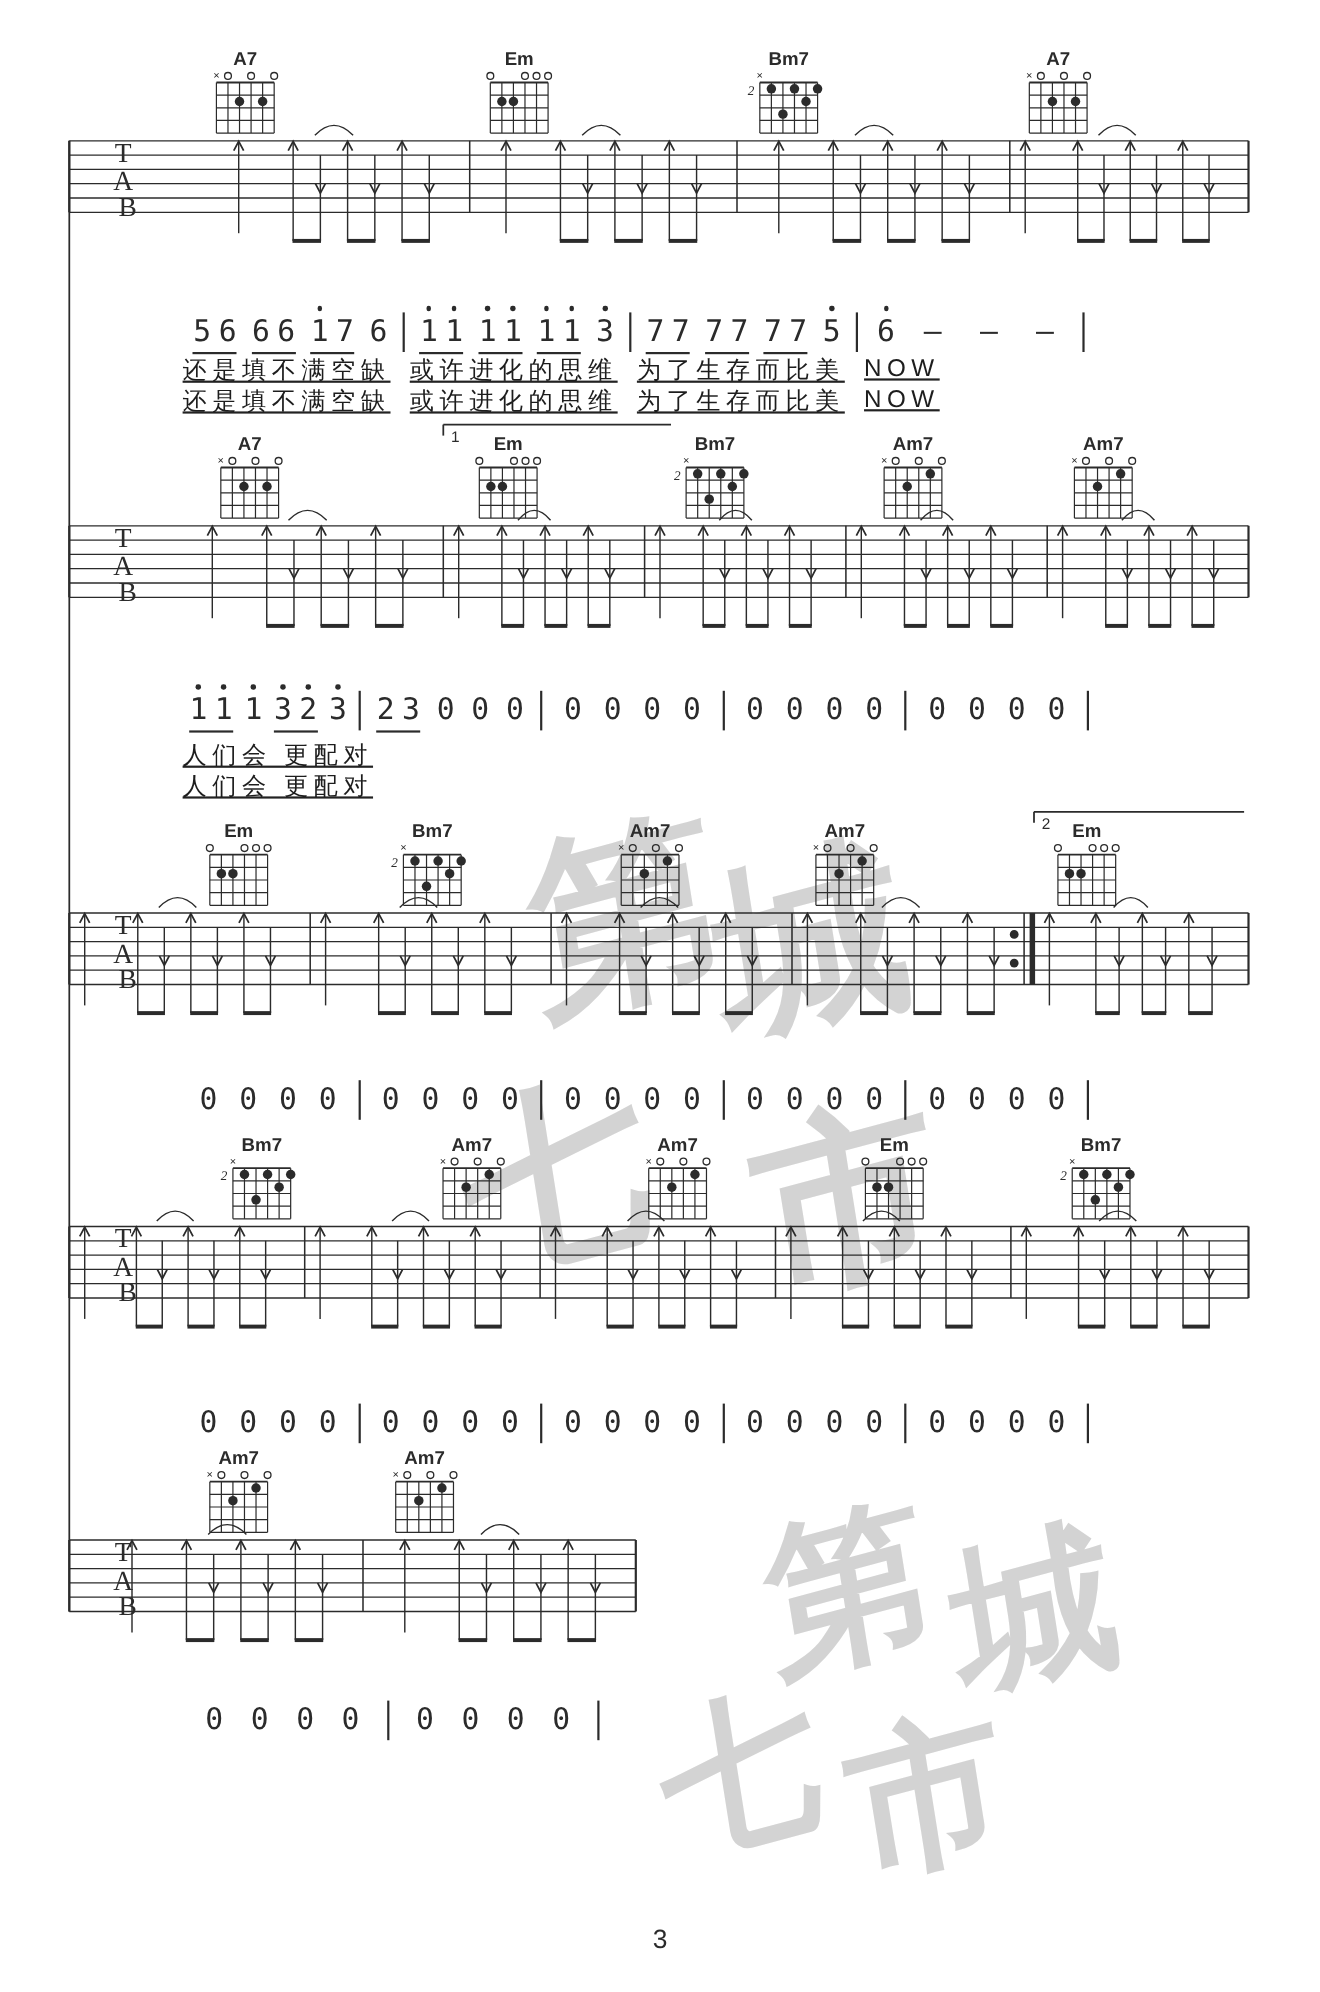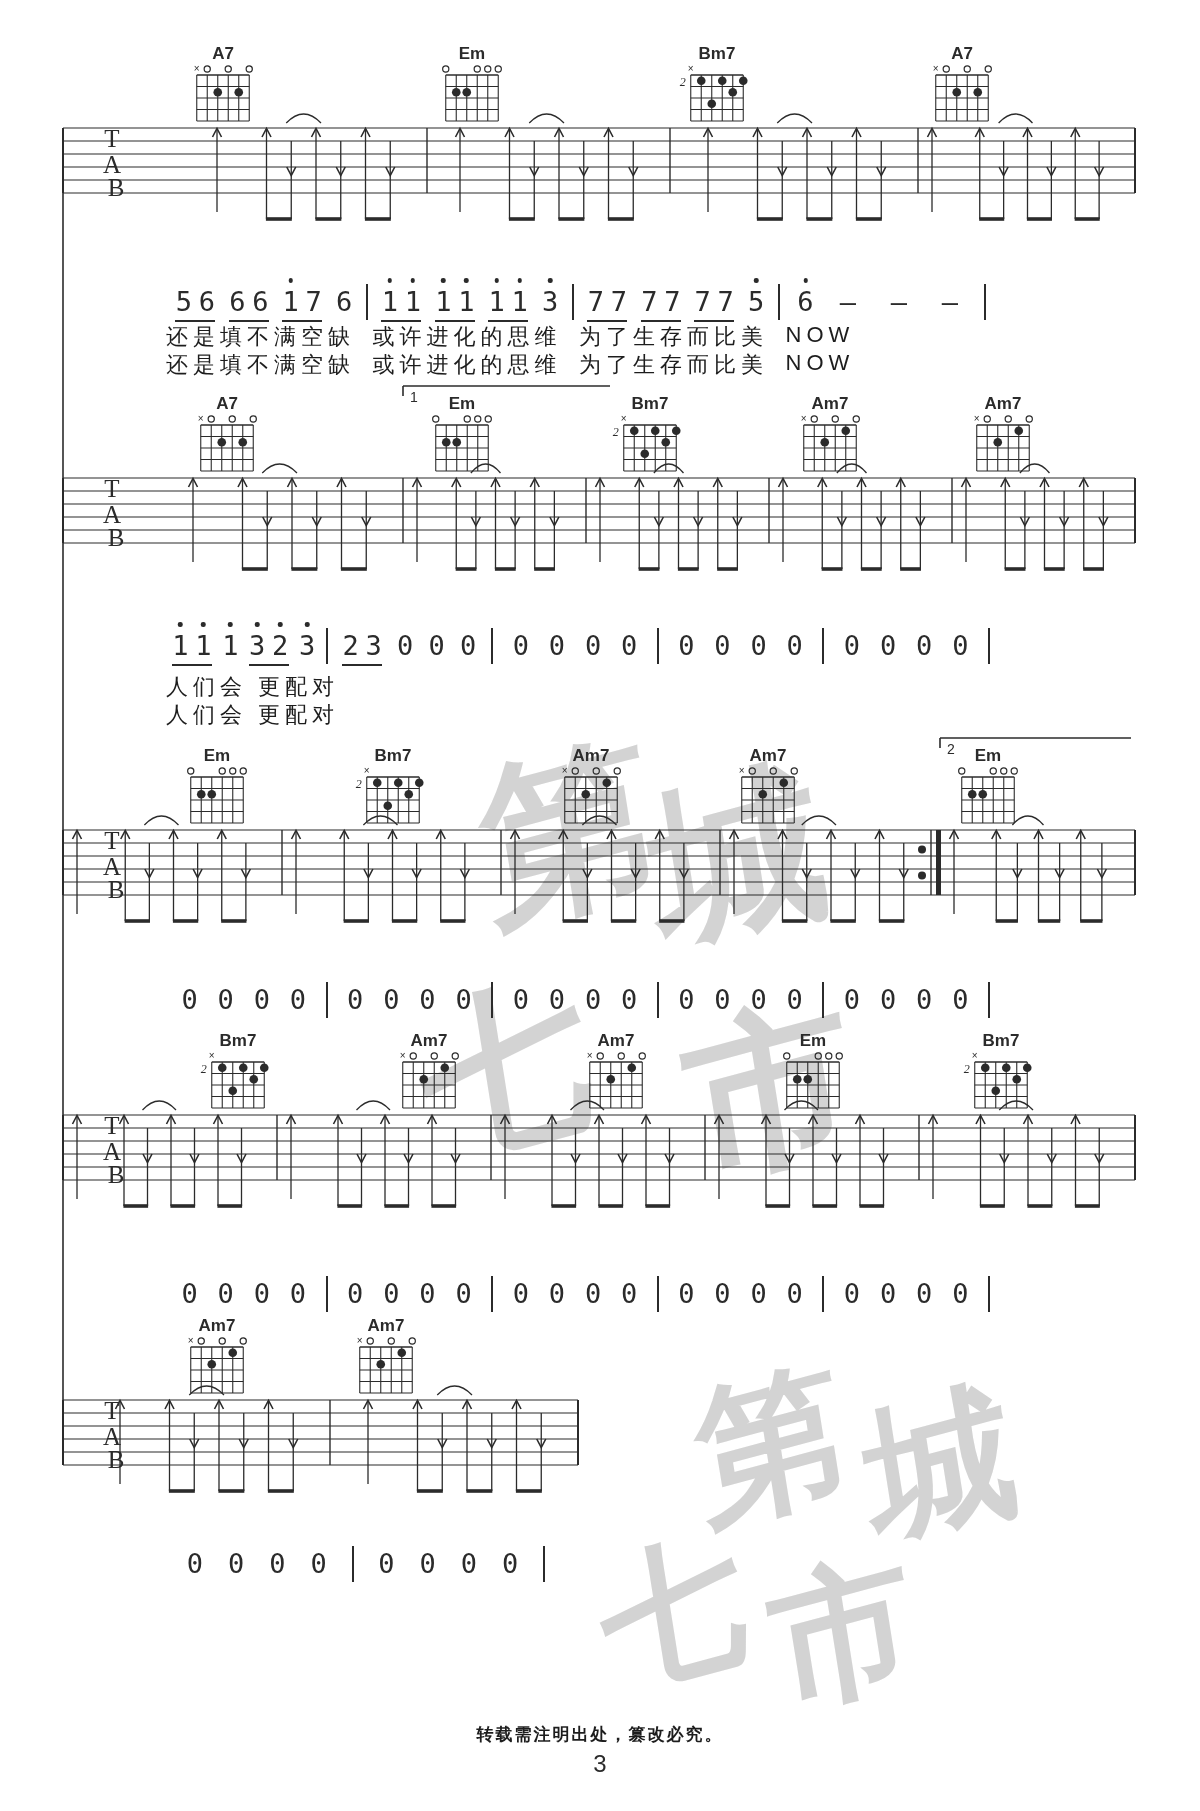--- a/index.html
+++ b/index.html
@@ -15,21 +15,21 @@
   .vmeasure{flex:1;display:flex;justify-content:space-evenly;align-items:flex-start;}
   .vdiv{width:2px;height:36px;background:#2b2b2b;margin-top:8px;flex:0 0 2px;}
   .vgroup{display:flex;gap:6px;padding-bottom:3px;}
   .vgroup.beam{border-bottom:2.4px solid #2b2b2b;}
   .note{position:relative;min-width:17px;text-align:center;margin-top:10px;
         font-family:"DejaVu Sans Mono","Liberation Mono",monospace;
         font-size:27px;line-height:31px;font-weight:500;color:#2b2b2b;}
   .note .od{position:absolute;top:-8px;left:50%;transform:translateX(-50%);
             width:4.5px;height:4.5px;border-radius:50%;background:#2b2b2b;}
   .note.dash{min-width:34px;}
-  .lrow{position:absolute;display:flex;}
+  .lrow{position:absolute;display:flex;text-decoration:underline;}
   .lseg{white-space:nowrap;font-size:22px;letter-spacing:5px;color:#1d1d1d;padding-left:6px;}
   .footer{position:absolute;left:0;width:100%;text-align:center;font-size:17px;
           font-weight:bold;letter-spacing:2px;color:#1d1d1d;}
   .pagenum{position:absolute;left:0;width:100%;text-align:center;font-size:24px;color:#2b2b2b;}
 </style>
 </head>
 <body>
 
 <div class="page">
   <div id="wm-layer">
@@ -1209,15 +1209,14 @@
         <div class="vdiv"></div>
         <div class="vmeasure">
           <div class="note">0</div>
           <div class="note">0</div>
           <div class="note">0</div>
           <div class="note">0</div>
         </div>
         <div class="vdiv"></div>
       </div>
     </div>
-  <div class="footer" style="top:1723px">转载需注明出处，篡改必究。</div>
   <div class="pagenum" style="top:1750px">3</div>
 </div>
 
 </body></html>

